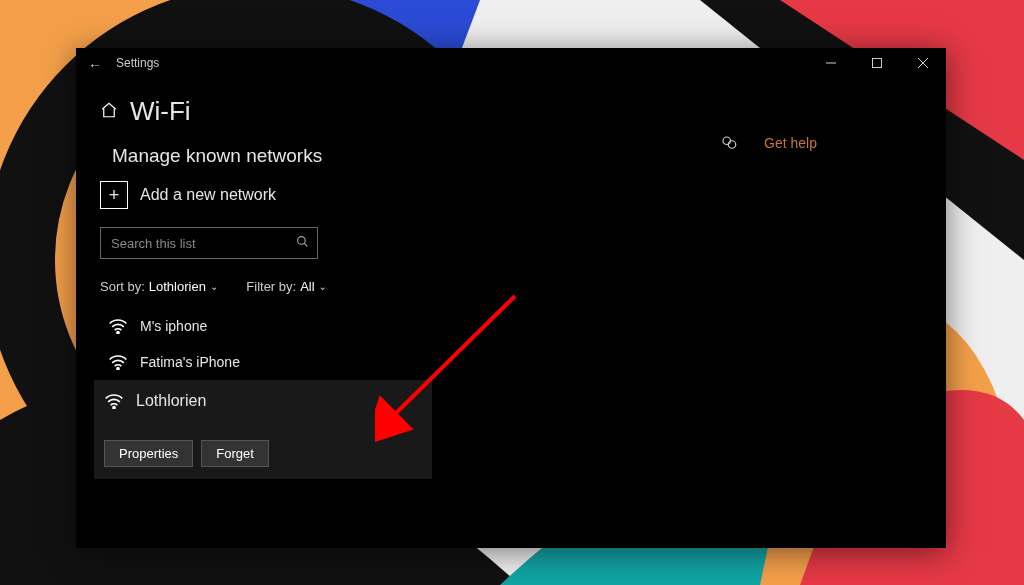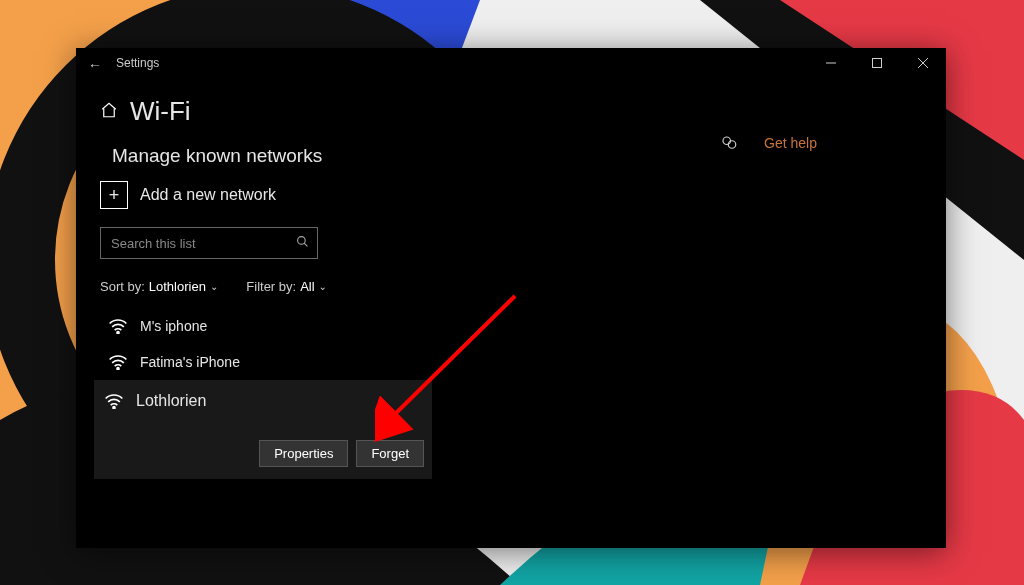--- a/index.html
+++ b/index.html
@@ -87,21 +87,21 @@
     font-size:14px;
   }
   .wifi-icon { width:20px; height:16px; flex-shrink:0; }
   .net-selected {
     background: #191919;
     padding: 12px 8px 12px 10px;
     margin-left:-6px;
     width: 320px;
   }
   .net-selected .row1 { display:flex; align-items:center; gap:12px; }
-  .net-actions { display:flex; gap:8px; justify-content:flex-end; margin-top:30px; }
+  .net-actions { display:flex; gap:8px; justify-content:flex-start; margin-top:30px; }
   .btn {
     background: #333333;
     color: #fff;
     font-size: 13px;
     padding: 5px 14px;
     border: 1px solid #555;
     cursor: pointer;
   }
   .help-link { display:flex; align-items:center; gap:26px; font-size:14px; color:#c9743b; cursor:pointer; }
   .help-icon { width:18px; height:18px; color:#ccc; }

